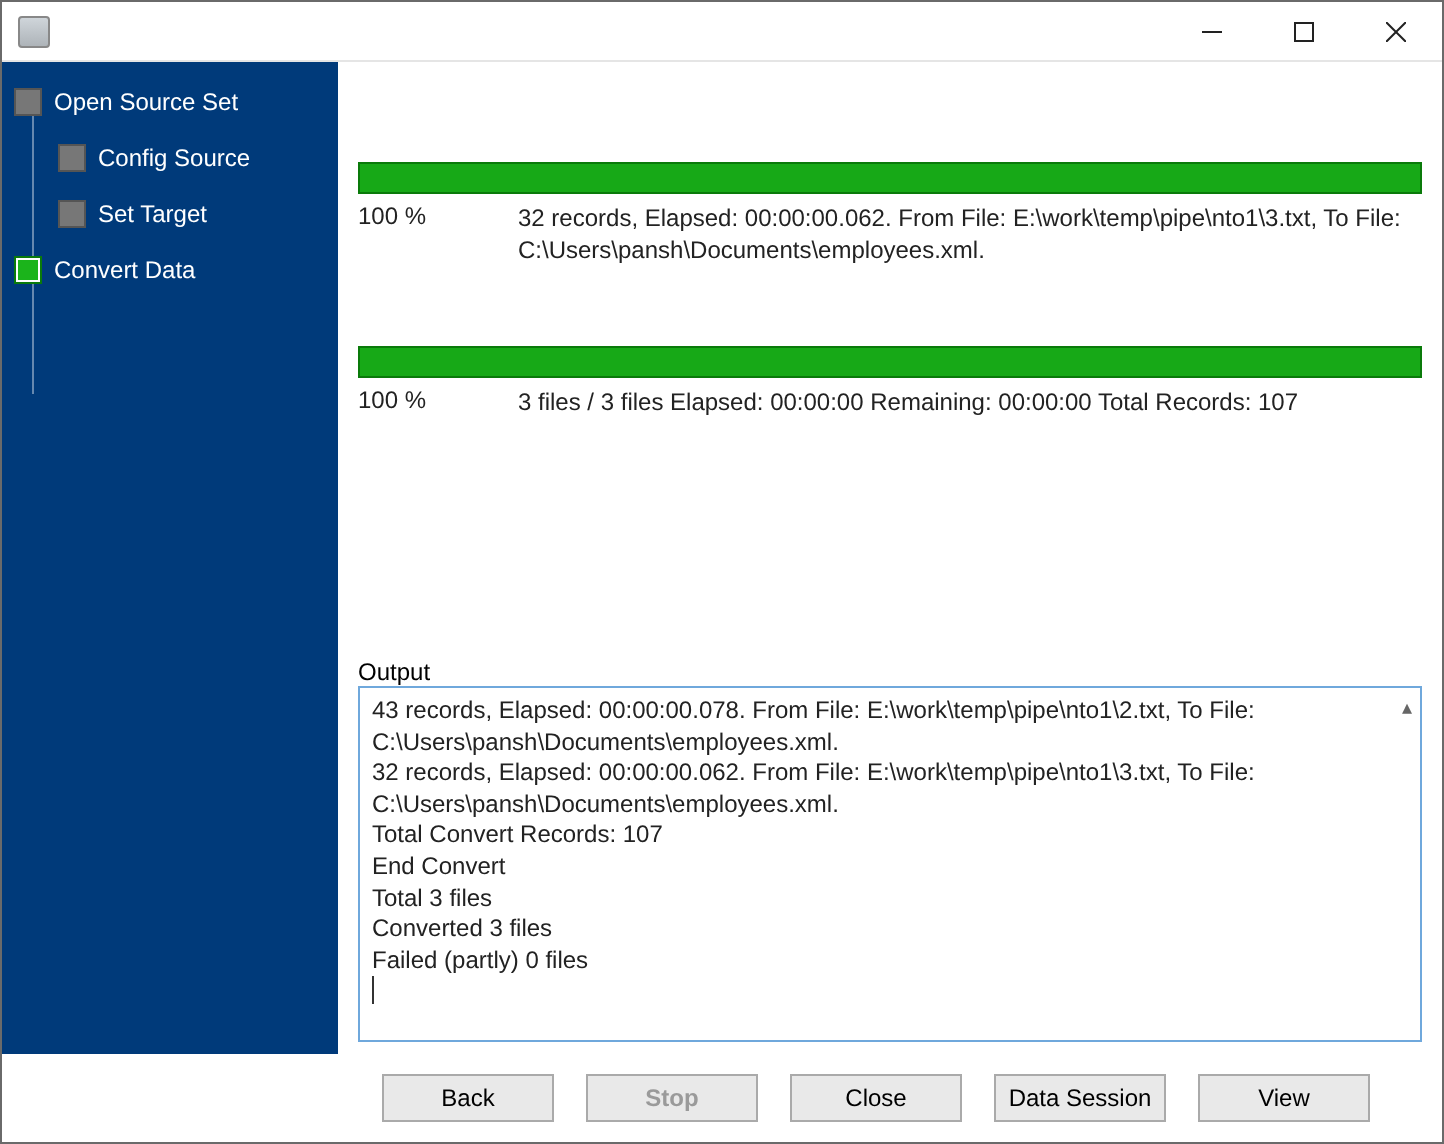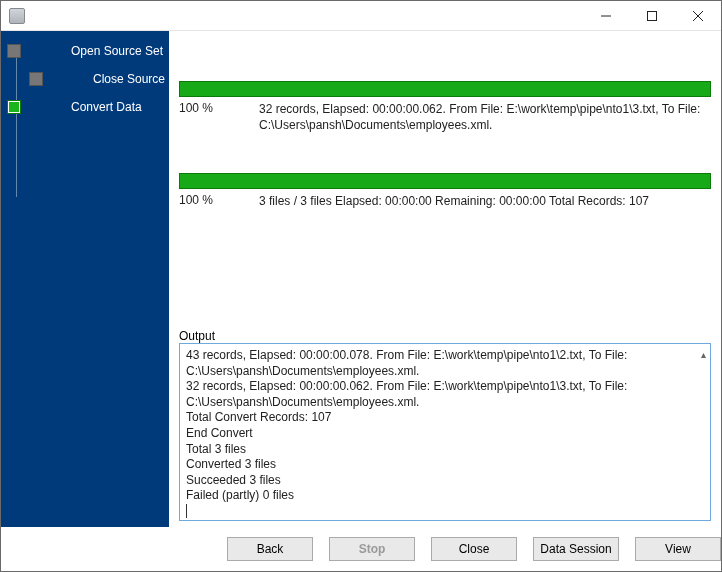--- a/index.html
+++ b/index.html
@@ -45,21 +45,20 @@
     left: 15px; top: 20px; bottom: auto;
     width: 1px; height: 146px;
     background: rgba(255,255,255,0.4);
   }
   .nav-item {
     display: flex; align-items: center;
     height: 28px;
     font-size: 12px;
     color: #fff;
     position: relative;
-    gap: 44px;
   }
   .nav-item.child { padding-left: 22px; }
   .nav-item .sq {
     width: 14px; height: 14px;
     margin-right: 6px;
     border: 1px solid #555;
     background: #777;
     flex-shrink: 0;
   }
   .nav-item.active .sq {
@@ -99,21 +98,21 @@
     padding: 4px 6px;
     font-size: 12px;
     overflow-y: auto;
     color: #222;
     line-height: 1.3;
     position: relative;
   }
 
   .button-bar {
     height: 44px;
-    display: flex; align-items: center; justify-content: flex-end;
+    display: flex; align-items: center; justify-content: flex-start;
     gap: 16px;
     padding-left: 190px;
     border-top: none;
   }
   .btn {
     width: 86px; height: 24px;
     border: 1px solid #aaa;
     background: #e9e9e9;
     font-size: 12px;
     display: flex; align-items: center; justify-content: center;
@@ -157,21 +156,25 @@
   <div class="body">
     <div class="sidebar">
       <div class="tree-line"></div>
 
       <div class="nav-item">
         <span class="sq"></span>
         <span>Open Source Set</span>
       </div>
       <div class="nav-item child">
         <span class="sq"></span>
-        <span>Close Source</span>
+        <span>Config Source</span>
+      </div>
+      <div class="nav-item child">
+        <span class="sq"></span>
+        <span>Set Target</span>
       </div>
       <div class="nav-item active">
         <span class="sq"></span>
         <span>Convert Data</span>
       </div>
     </div>
 
     <div class="main">
 
       <div class="progress-section">
@@ -196,21 +199,20 @@
 
       <div class="output-label">Output</div>
       <div class="output-box">
         <span class="scroll-arrow">▴</span>
         <div>43 records,    Elapsed: 00:00:00.078.    From File: E:\work\temp\pipe\nto1\2.txt,    To File: C:\Users\pansh\Documents\employees.xml.</div>
         <div>32 records,    Elapsed: 00:00:00.062.    From File: E:\work\temp\pipe\nto1\3.txt,    To File: C:\Users\pansh\Documents\employees.xml.</div>
         <div>Total Convert Records: 107</div>
         <div>End Convert</div>
         <div>Total 3 files</div>
         <div>Converted 3 files</div>
-        <div>Succeeded 3 files</div>
         <div>Failed (partly) 0 files</div>
         <div style="border-left:1px solid #333;height:14px;width:1px;"></div>
       </div>
 
       <div style="height:6px"></div>
     </div>
   </div>
 
   <div class="button-bar">
     <div class="btn">Back</div>

